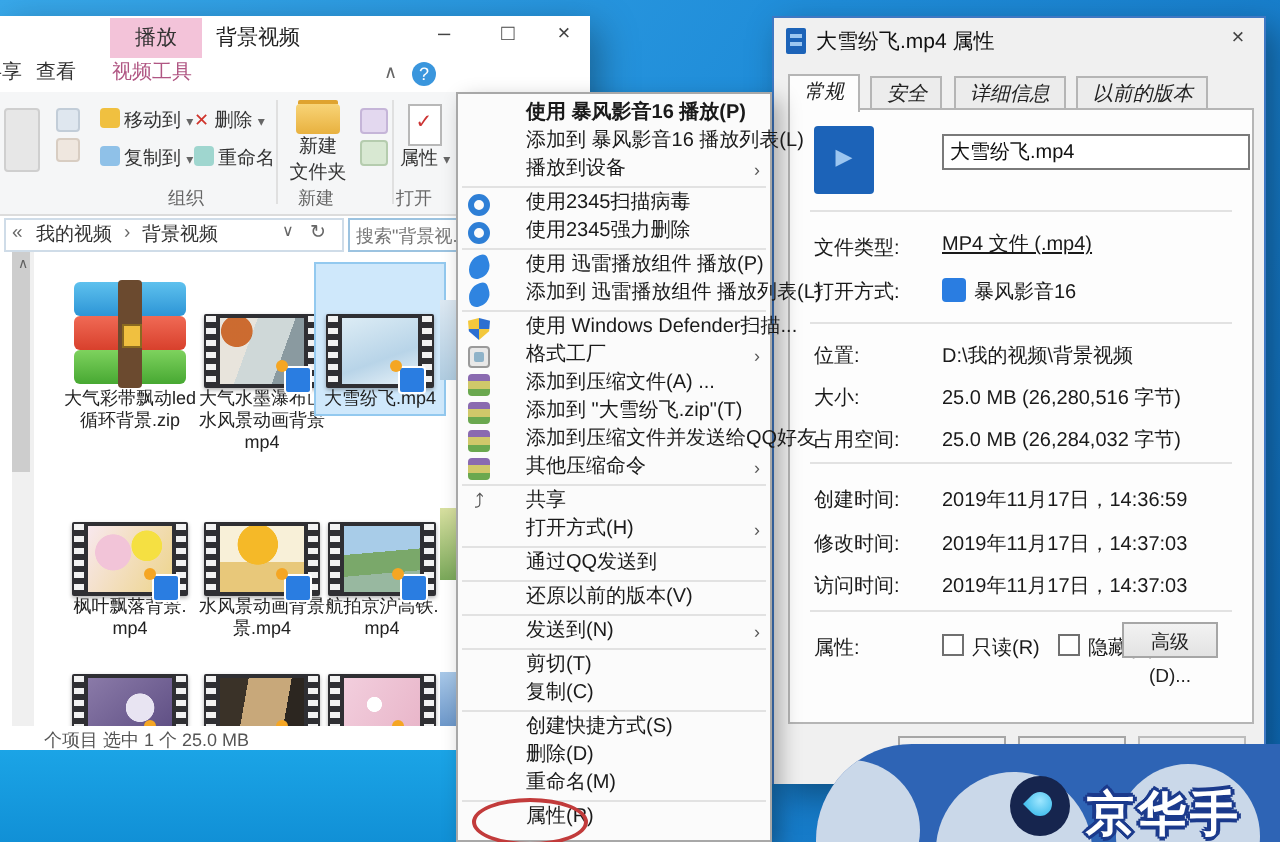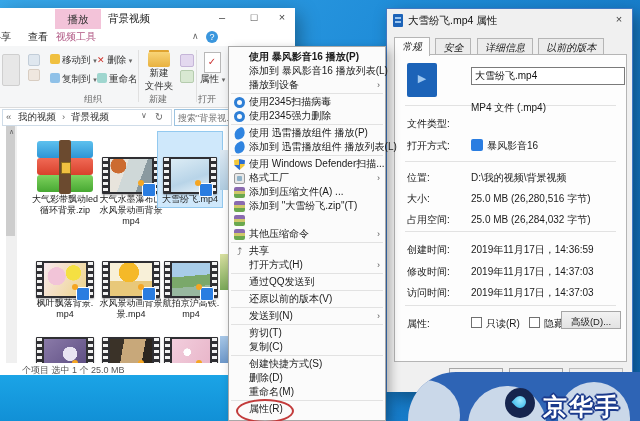--- a/index.html
+++ b/index.html
@@ -64,21 +64,21 @@
     border:1px solid #8a6a20;}
   .statusbar{left:0;top:355px;width:100%;height:14px;background:#fff;font-size:9px;color:#555;
     padding-left:22px;line-height:14px;}
   .sliver{width:8px;position:absolute;}
 
   
   #ctxmenu{left:228px;top:46px;width:158px;height:375px;background:#fbfbfb;
     border:1px solid #a8a8a8;box-shadow:4px 4px 10px rgba(0,0,0,.3);z-index:100;
     padding-top:3px;box-sizing:border-box;}
   .mi{position:relative;height:14px;line-height:14px;font-size:10px;color:#1a1a1a;
-    padding-left:20px;padding-right:12px;white-space:nowrap;}
+    padding-left:34px;padding-right:12px;white-space:nowrap;}
   .mi.bold{font-weight:bold;}
   .msep{height:1px;background:#e2e2e2;margin:1px 2px;}
   .mic{position:absolute;left:5px;top:2px;width:11px;height:11px;}
   .arr{position:absolute;right:5px;top:0;color:#555;font-size:9px;}
   .ic2345{border:3px solid #2e7fd6;border-radius:50%;width:5px;height:5px;box-sizing:content-box;}
   .icxl{background:#2f84e0;border-radius:75% 25% 65% 35%;transform:rotate(-18deg);}
   .icwd{clip-path:polygon(50% 0,100% 12%,96% 60%,50% 100%,4% 60%,0 12%);
     background:conic-gradient(#2c6fd1 0 25%,#f3c83c 0 50%,#2c6fd1 0 75%,#f3c83c 0);}
   .icff{background:#e8e8e8;border:1px solid #9a9a9a;border-radius:2px;box-sizing:border-box;}
   .icff::after{content:"";position:absolute;inset:2px;background:#8fb3c9;border-radius:1px;}
@@ -141,21 +141,21 @@
 <div id="explorer" class="abs">
   <div class="titlebar abs">
     <div class="play-tab abs">播放</div>
     <div class="win-title abs">背景视频</div>
     <div class="winctl abs" style="left:208px;">–</div>
     <div class="winctl abs" style="left:240px;">□</div>
     <div class="winctl abs" style="left:268px;">×</div>
   </div>
   <div class="tabsrow abs">
     <span class="rtab abs" style="left:-9px;">共享</span>
-    <span class="rtab abs" style="left:28px;">查看</span>
+    <span class="rtab abs" style="left:18px;">查看</span>
     <span class="rtab abs" style="left:56px;color:#b05683;">视频工具</span>
     <span class="collapse abs">∧</span>
     <span class="helpdot abs">?</span>
   </div>
   <div class="ribbon abs">
     <span class="ric abs" style="left:2px;top:8px;width:16px;height:30px;background:#e7e7e7;border:1px solid #cfcfcf;"></span>
     <span class="ric abs" style="left:28px;top:8px;background:#dfe7ef;border:1px solid #c2cdd8;"></span>
     <span class="ric abs" style="left:28px;top:23px;background:#efe7df;border:1px solid #d8cdc2;"></span>
 
     <span class="rbtn abs" style="left:50px;top:8px;"><span class="ric" style="background:#f0c040;"></span><span>移动到</span> <span class="drop">▾</span></span>
@@ -326,21 +326,21 @@
   <div class="mi"><span class="mic ic2345"></span><span>使用2345扫描病毒</span></div>
   <div class="mi"><span class="mic ic2345"></span><span>使用2345强力删除</span></div>
   <div class="msep"></div>
   <div class="mi"><span class="mic icxl"></span><span>使用 迅雷播放组件 播放(P)</span></div>
   <div class="mi"><span class="mic icxl"></span><span>添加到 迅雷播放组件 播放列表(L)</span></div>
   <div class="msep"></div>
   <div class="mi"><span class="mic icwd"></span><span>使用 Windows Defender扫描...</span></div>
   <div class="mi"><span class="mic icff"></span><span>格式工厂</span><span class="arr">›</span></div>
   <div class="mi"><span class="mic icrar"></span><span>添加到压缩文件(A) ...</span></div>
   <div class="mi"><span class="mic icrar"></span><span>添加到 "大雪纷飞.zip"(T)</span></div>
-  <div class="mi"><span class="mic icrar"></span></div>
+  <div class="mi"><span class="mic icrar"></span><span>添加到压缩文件并发送给QQ好友</span></div>
   <div class="mi"><span class="mic icrar"></span><span>其他压缩命令</span><span class="arr">›</span></div>
   <div class="msep"></div>
   <div class="mi"><span class="mic icshare">⤴</span><span>共享</span></div>
   <div class="mi"><span>打开方式(H)</span><span class="arr">›</span></div>
   <div class="msep"></div>
   <div class="mi"><span>通过QQ发送到</span></div>
   <div class="msep"></div>
   <div class="mi"><span>还原以前的版本(V)</span></div>
   <div class="msep"></div>
   <div class="mi"><span>发送到(N)</span><span class="arr">›</span></div>
@@ -367,21 +367,21 @@
     <span class="dtab">安全</span>
     <span class="dtab">详细信息</span>
     <span class="dtab">以前的版本</span>
   </div>
   <div class="sheet abs">
     <div class="fileicon abs"></div>
     <input class="fnamein" value="大雪纷飞.mp4" style="">
     <div class="shr" style="top:50px;"></div>
 
     <span class="frow flab" style="top:62px;">文件类型:</span>
-    <span class="frow fval" style="top:46px;">MP4 文件 (.mp4)</span>
+    <span class="frow fval" style="top:60px;text-decoration:underline;">MP4 文件 (.mp4)</span>
 
     <span class="frow flab" style="top:84px;">打开方式:</span>
     <span class="frow fval" style="top:84px;"><span class="appic"></span><span>暴风影音16</span></span>
     <div class="shr" style="top:106px;"></div>
 
     <span class="frow flab" style="top:116px;">位置:</span>
     <span class="frow fval" style="top:116px;">D:\我的视频\背景视频</span>
     <span class="frow flab" style="top:137px;">大小:</span>
     <span class="frow fval" style="top:137px;">25.0 MB (26,280,516 字节)</span>
     <span class="frow flab" style="top:158px;">占用空间:</span>
@@ -392,21 +392,21 @@
     <span class="frow fval" style="top:188px;">2019年11月17日，14:36:59</span>
     <span class="frow flab" style="top:210px;">修改时间:</span>
     <span class="frow fval" style="top:210px;">2019年11月17日，14:37:03</span>
     <span class="frow flab" style="top:231px;">访问时间:</span>
     <span class="frow fval" style="top:231px;">2019年11月17日，14:37:03</span>
     <div class="shr" style="top:250px;"></div>
 
     <span class="frow flab" style="top:262px;">属性:</span>
     <span class="frow fval" style="top:262px;"><span class="cb"></span><span>只读(R)</span></span>
     <span class="frow" style="left:134px;top:262px;"><span class="cb"></span><span>隐藏(H)</span></span>
-    <button class="wbtn" style="left:166px;top:256px;width:60px;">高级(D)...</button>
+    <button class="wbtn" style="left:166px;top:256px;width:48px;">高级(D)...</button>
   </div>
   <div class="dfooter abs">
     <button class="wbtn fbtn" style="left:62px;">确定</button>
     <button class="wbtn fbtn" style="left:122px;">取消</button>
     <button class="wbtn fbtn disabled" style="left:182px;">应用(A)</button>
   </div>
 </div>
 
 <div id="band-left" class="abs"></div>
 <div id="band-right" class="abs">

